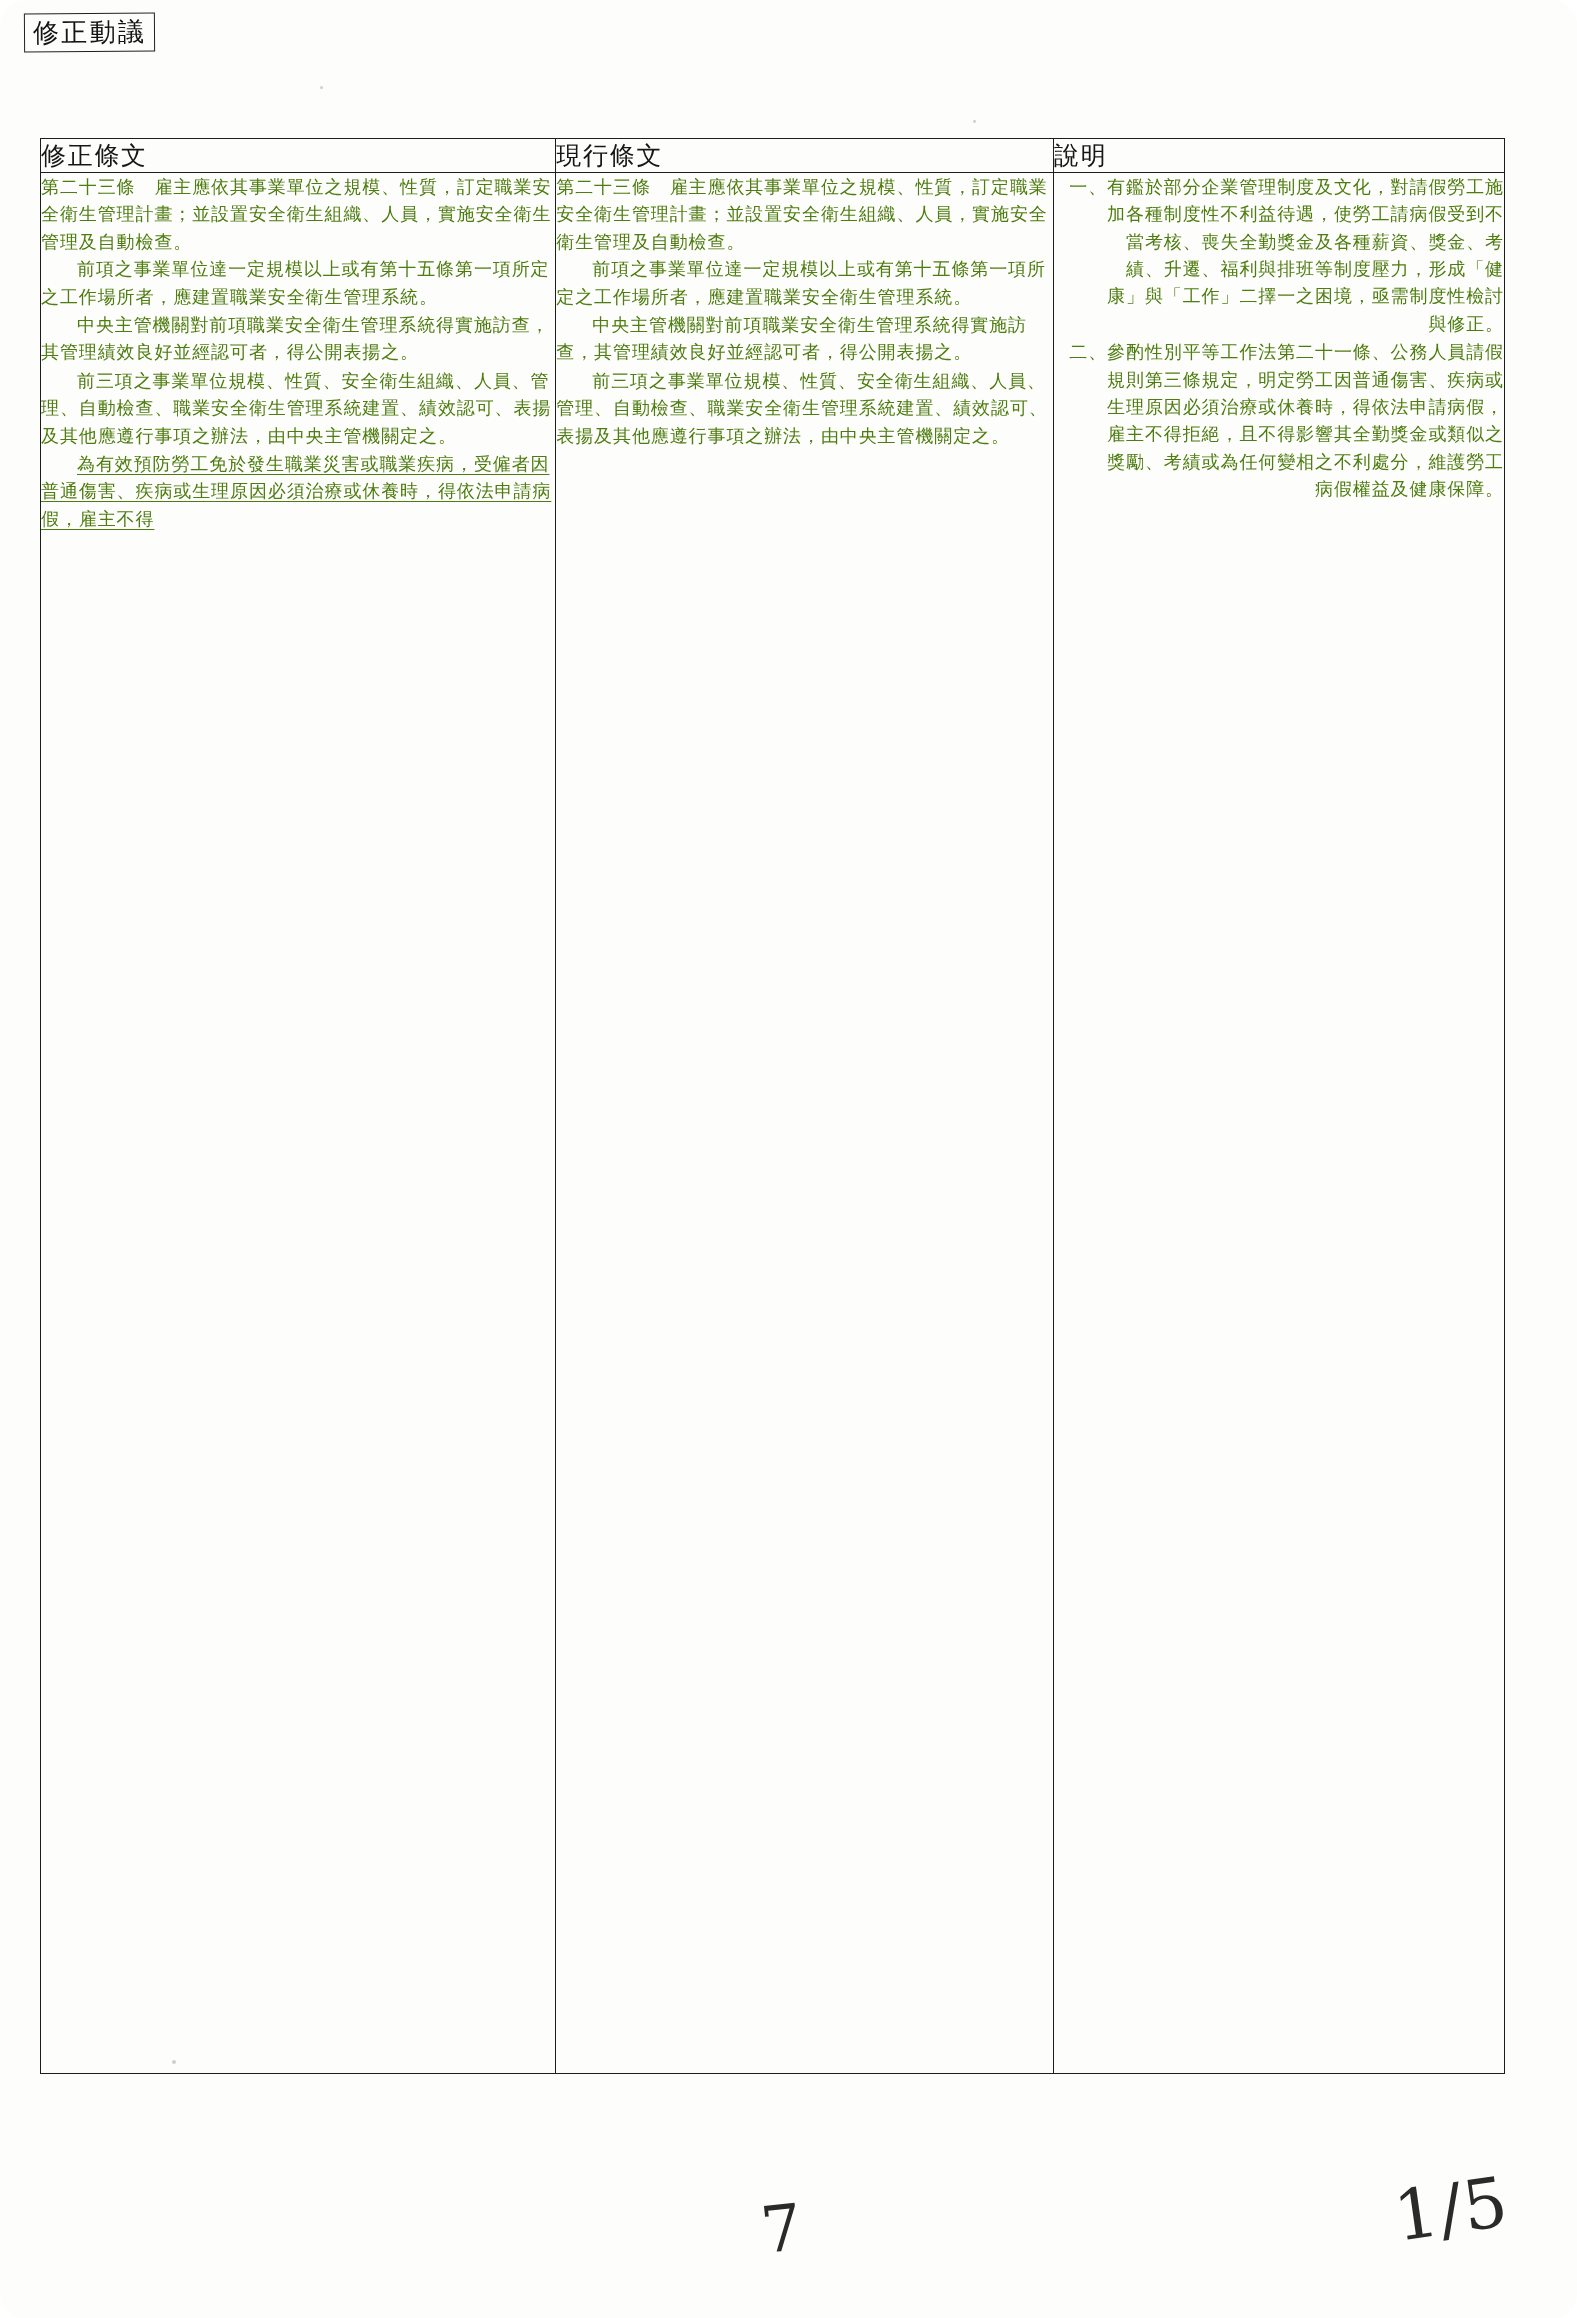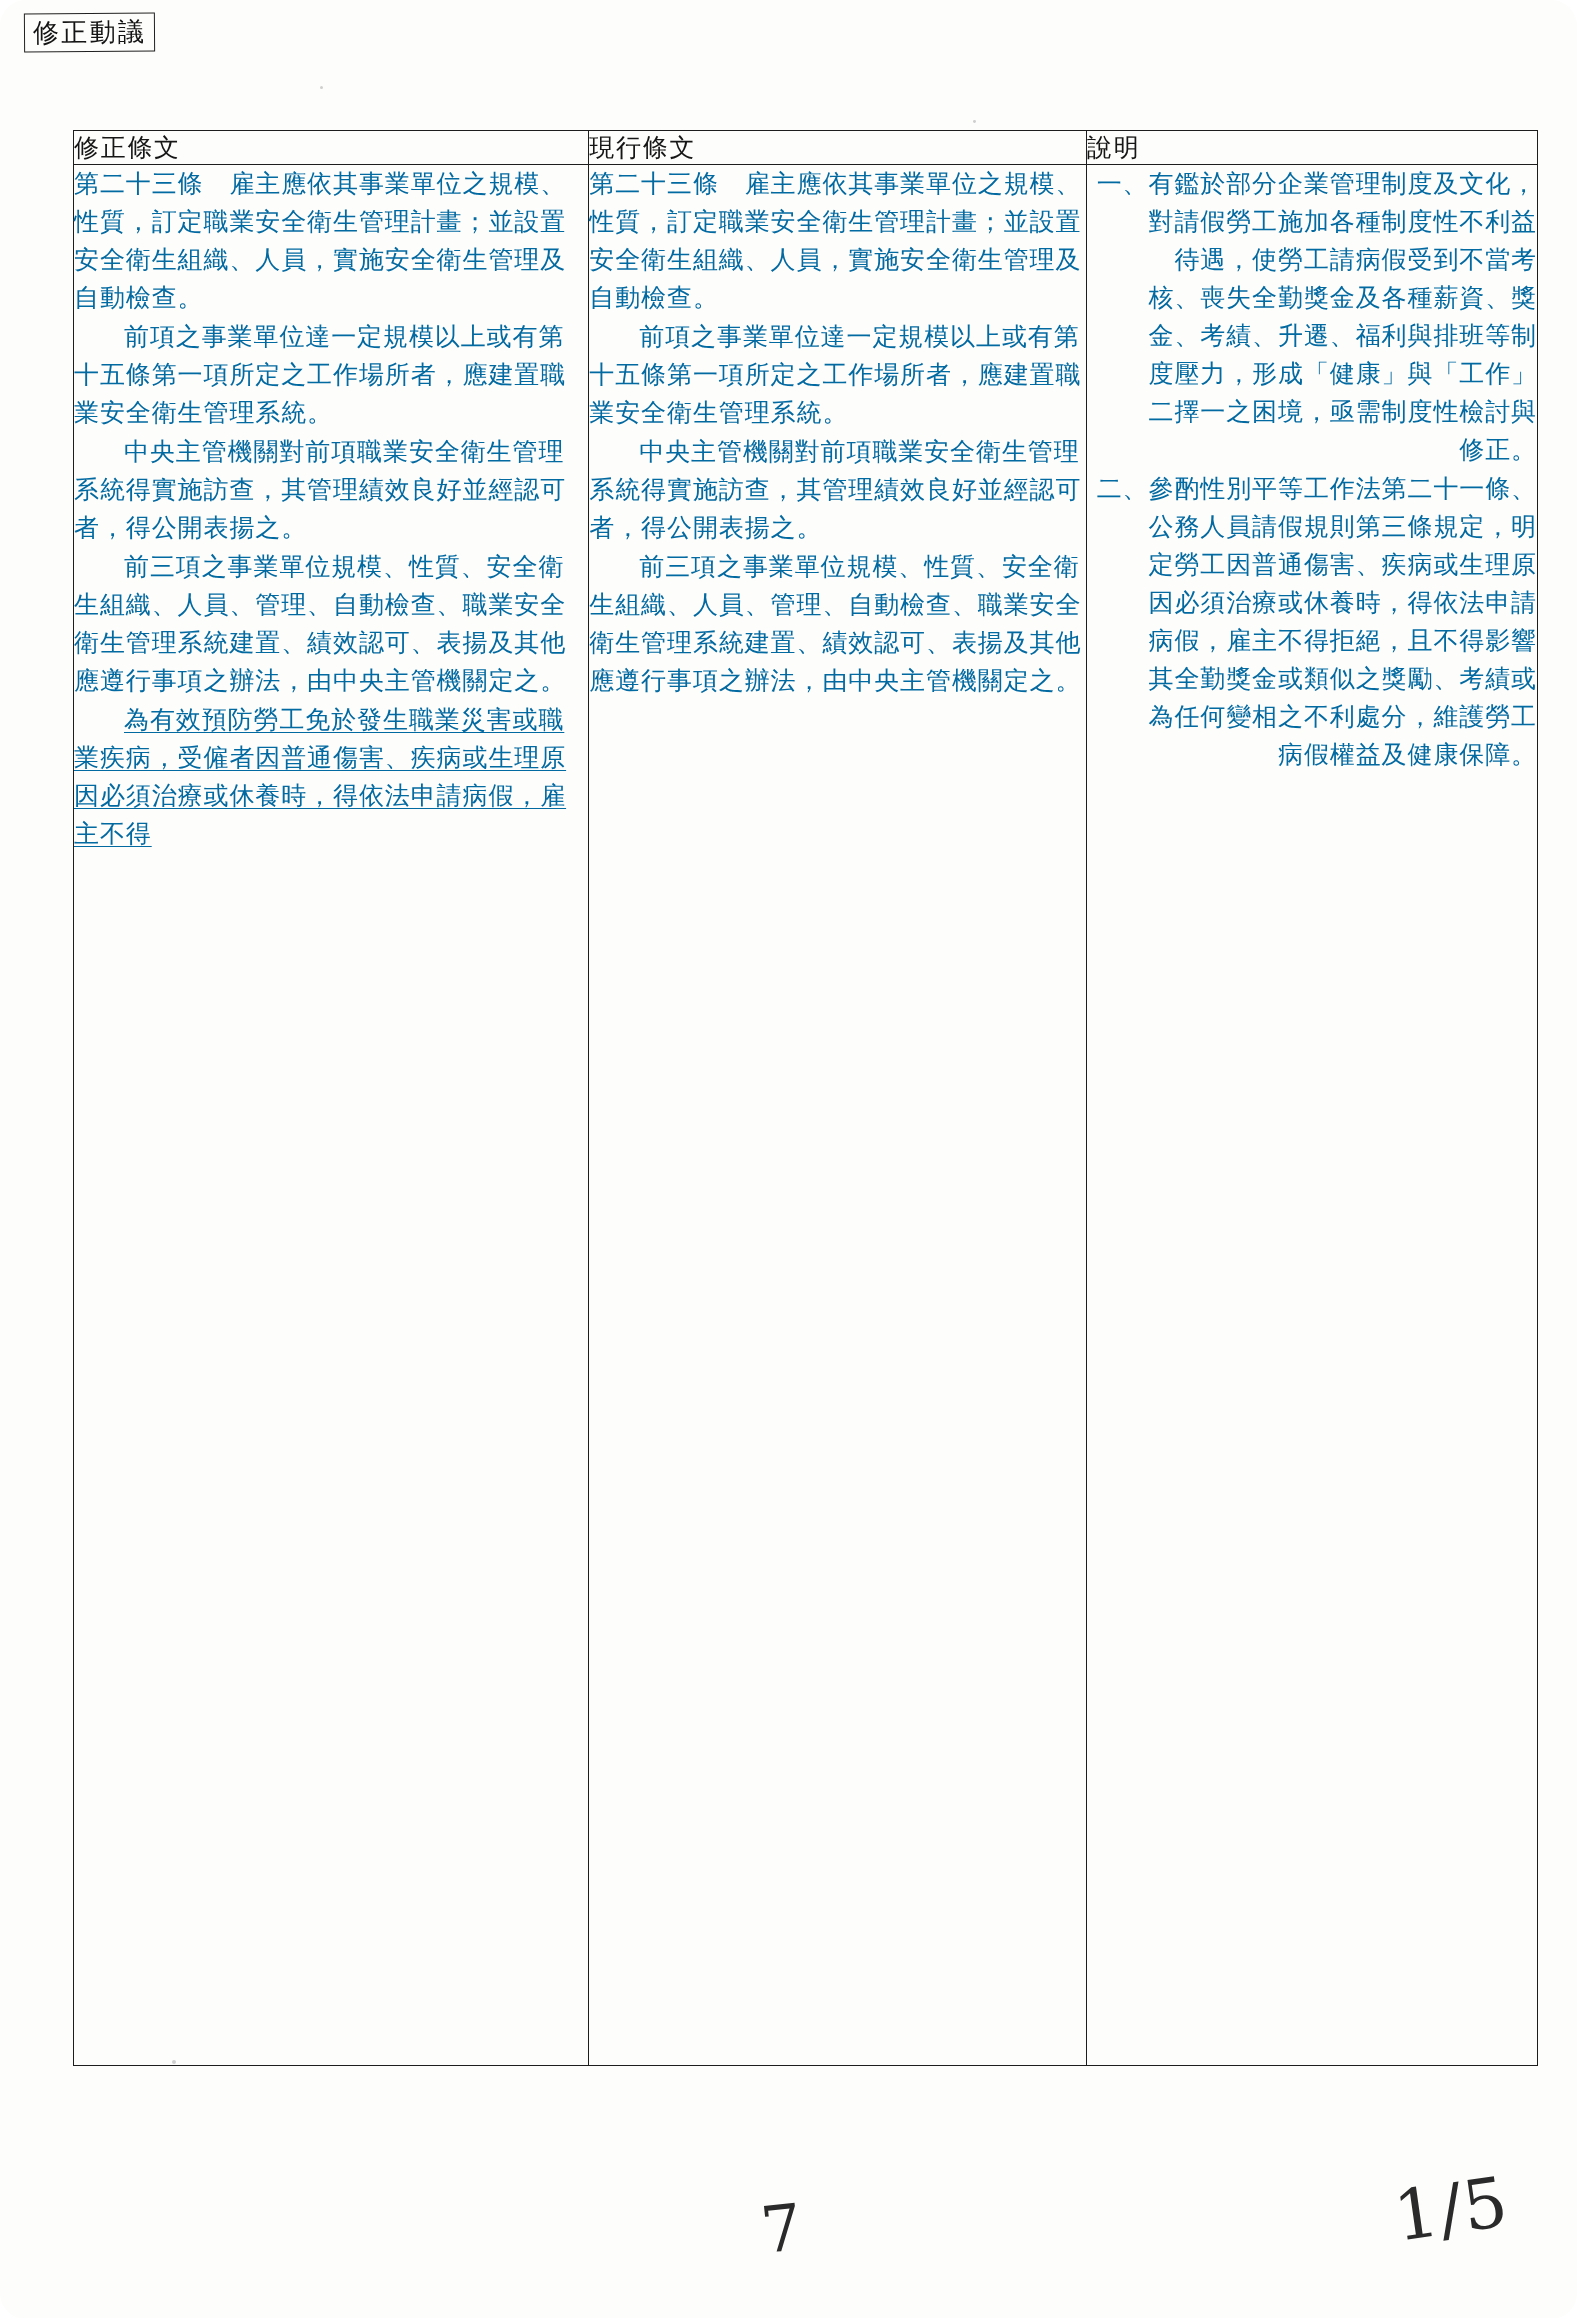--- a/index.html
+++ b/index.html
@@ -36,23 +36,22 @@
     letter-spacing: 2.3px;
     font-family: "DejaVu Serif", "Liberation Serif", serif;
     color: #141414;
     transform: rotate(-0.4deg);
   }
 
   
   .table-wrap {
     position: absolute;
     left: 40px;
-    top: 130px;
+    top: 138px;
     width: 1465px;
-    margin-left: 33px;
   }
   table.doc {
     border-collapse: collapse;
     width: 100%;
     table-layout: fixed;
   }
   table.doc th, table.doc td {
     border: 1.7px solid #1d1d1d;
     vertical-align: top;
     padding: 0;
@@ -65,24 +64,24 @@
     font-weight: normal;
     text-align: left;
     font-size: 25px;
     letter-spacing: 1.7px;
     padding: 10.3px 15px 11.4px 15px;
     color: #161616;
   }
 
   td.cell {
     padding: 9.2px 15px 20.6px 15px;
-    font-size: 25px;
+    font-size: 18px;
     line-height: 1.52;
     letter-spacing: 0.9px;
-    color: #0369a1;
+    color: #4d7c0f;
     height: 1900px;
   }
 
   
   p.para {
     margin: 0 0 1.1px 0;
     text-indent: 0;
   }
   p.para.indent {
     text-indent: 2em;

